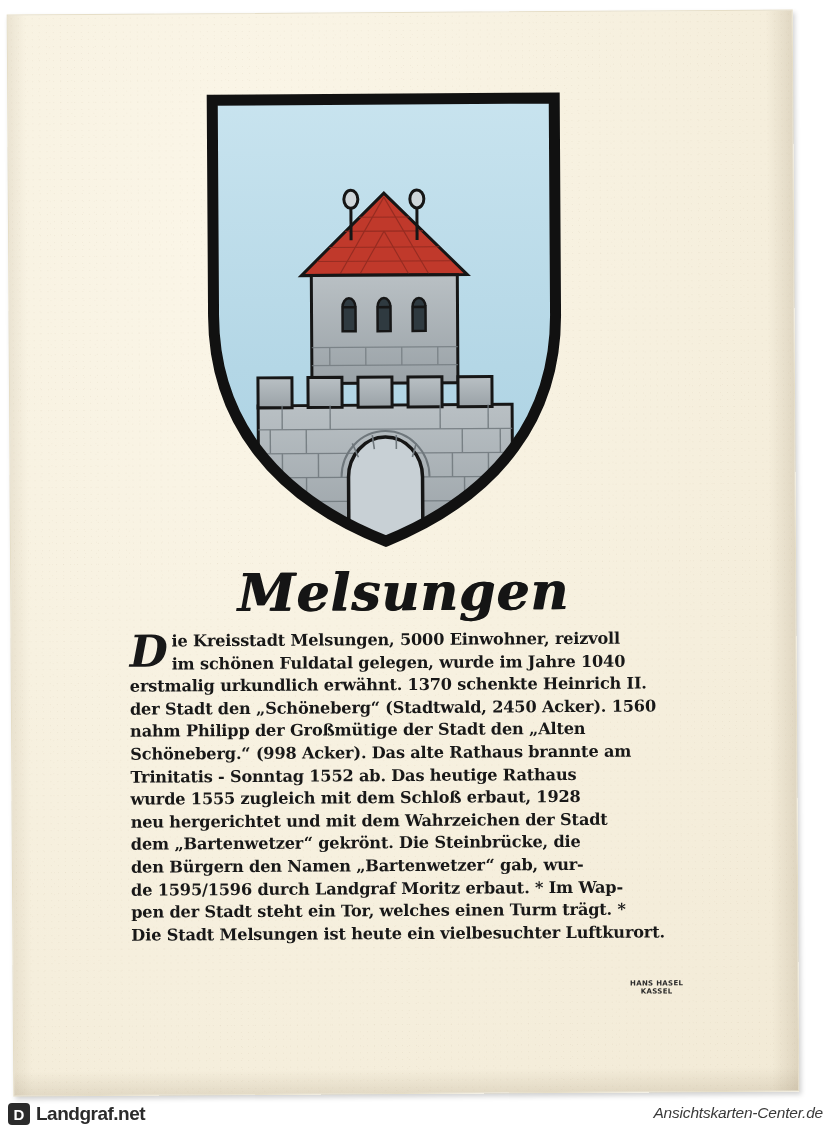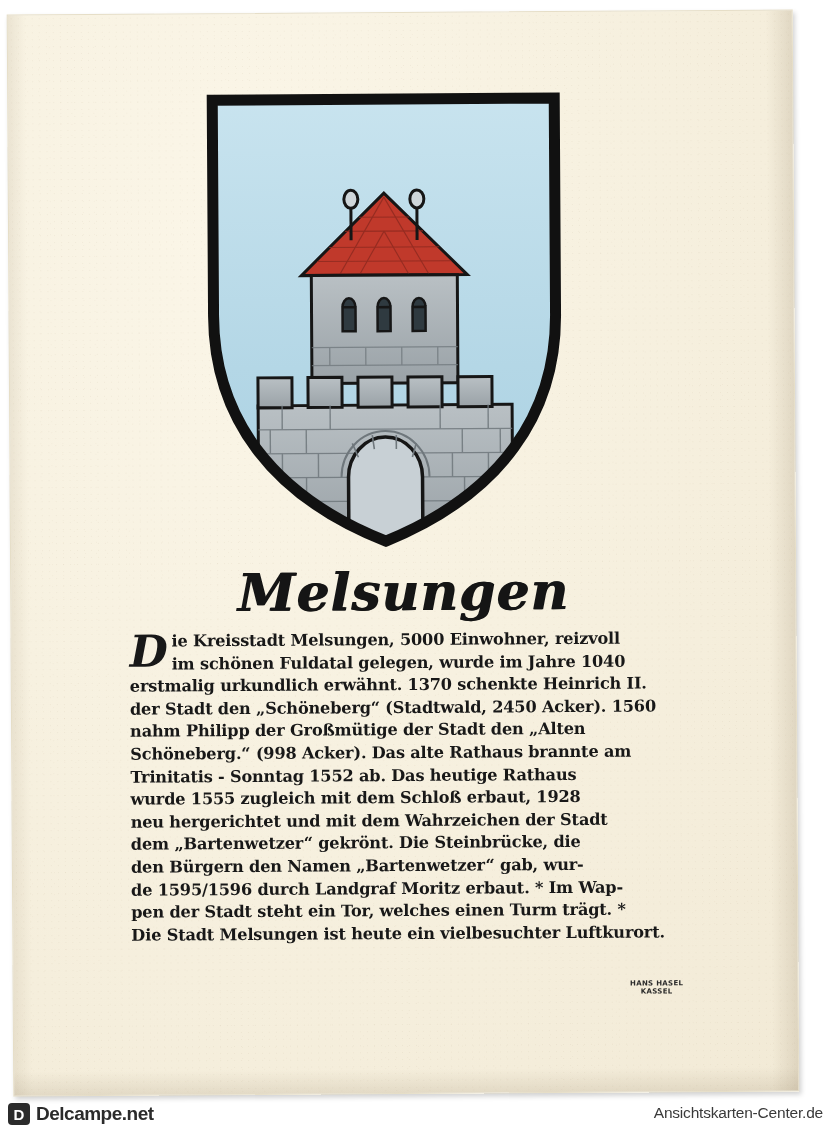--- a/index.html
+++ b/index.html
@@ -166,20 +166,21 @@
     letter-spacing: -0.5px;
   }
   #watermark-right {
     position: absolute;
     right: 10px;
     bottom: 9px;
     font-family: "Liberation Sans", sans-serif;
     font-size: 15.5px;
     color: #3a3a3a;
     letter-spacing: -0.2px;
+    font-style: italic;
   }
 </style>
 </head>
 <body>
 
 <div id="scan-root">
 
   <div id="postcard">
     <div id="paper-texture"></div>
 
@@ -316,18 +317,18 @@
       <div>KASSEL</div>
     </div>
 
     <div id="pencil-note"></div>
 
     <div id="edge-shade"></div>
   </div>
 
   <div id="watermark-left">
     <span class="d-badge">D</span>
-    <span class="d-text">Delcampe.net</span>
+    <span class="d-text">Landgraf.net</span>
   </div>
 
   <div id="watermark-right">Ansichtskarten-Center.de</div>
 
 </div>
 
 </body></html>

